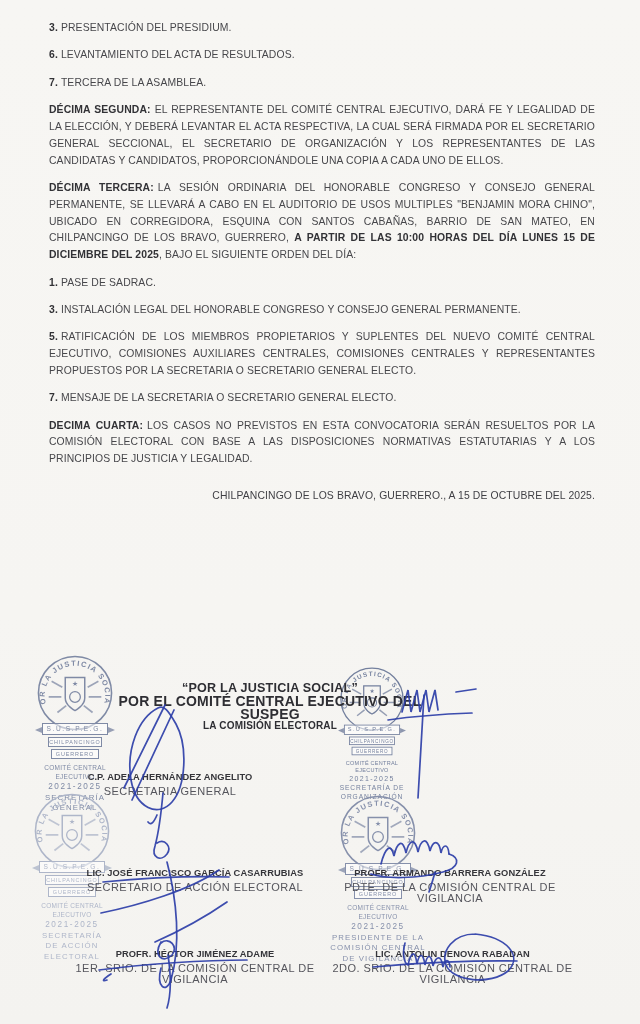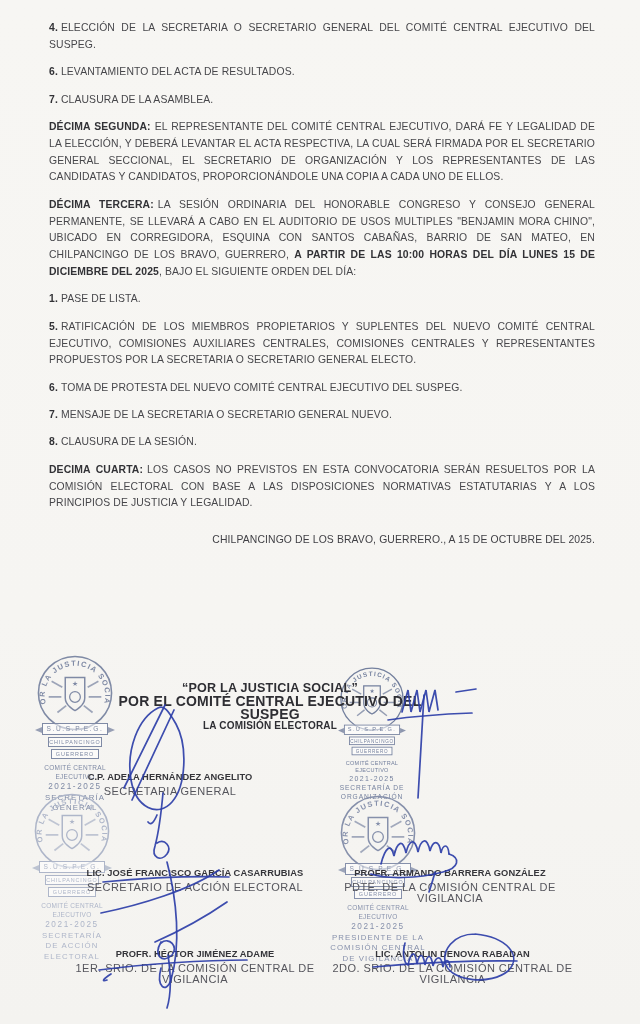--- a/index.html
+++ b/index.html
@@ -64,37 +64,36 @@
   .ink-overlay{position:absolute;left:0;top:0;z-index:4;}
   .ink-overlay path{fill:none;stroke:#2c3ea8;stroke-width:1.7;stroke-linecap:round;opacity:.92;}
 </style>
 </head>
 <body>
 
 <div class="page">
 
   <div class="body-text">
 
-    <p class="just"><b class="num">4.</b><span>ELECCIÓN DE LA SECRETARIA O SECRETARIO GENERAL DEL COMITÉ CENTRAL EJECUTIVO DEL SUSPEG.</span></p>
+    <p><b class="num">3.</b><span>PRESENTACIÓN DEL PRESIDIUM.</span></p>
     <p><b class="num">6.</b><span>LEVANTAMIENTO DEL ACTA DE RESULTADOS.</span></p>
-    <p><b class="num">7.</b><span>CLAUSURA DE LA ASAMBLEA.</span></p>
+    <p><b class="num">7.</b><span>TERCERA DE LA ASAMBLEA.</span></p>
 
     <p class="just" style="">
       <b class="lbl">DÉCIMA SEGUNDA:</b><span>EL REPRESENTANTE DEL COMITÉ CENTRAL EJECUTIVO, DARÁ FE Y LEGALIDAD DE LA ELECCIÓN, Y DEBERÁ LEVANTAR EL ACTA RESPECTIVA, LA CUAL SERÁ FIRMADA POR EL SECRETARIO GENERAL SECCIONAL, EL SECRETARIO DE ORGANIZACIÓN Y LOS REPRESENTANTES DE LAS CANDIDATAS Y CANDIDATOS, PROPORCIONÁNDOLE UNA COPIA A CADA UNO DE ELLOS.</span>
     </p>
 
     <p class="just" style="">
       <b class="lbl">DÉCIMA TERCERA:</b><span>LA SESIÓN ORDINARIA DEL HONORABLE CONGRESO Y CONSEJO GENERAL PERMANENTE, SE LLEVARÁ A CABO EN EL AUDITORIO DE USOS MULTIPLES "BENJAMIN MORA CHINO", UBICADO EN CORREGIDORA, ESQUINA CON SANTOS CABAÑAS, BARRIO DE SAN MATEO, EN CHILPANCINGO DE LOS BRAVO, GUERRERO, </span><span class="bseg">A PARTIR DE LAS 10:00 HORAS DEL DÍA LUNES 15 DE DICIEMBRE DEL 2025</span><span>, BAJO EL SIGUIENTE ORDEN DEL DÍA:</span>
     </p>
 
-    <p><b class="num">1.</b><span>PASE DE LISTA.</span></p>
+    <p><b class="num">1.</b><span>PASE DE SADRAC.</span></p>
+    <p><b class="num">3.</b><span>INSTALACIÓN LEGAL DEL HONORABLE CONGRESO Y CONSEJO GENERAL PERMANENTE.</span></p>
     <p class="just"><b class="num">5.</b><span>RATIFICACIÓN DE LOS MIEMBROS PROPIETARIOS Y SUPLENTES DEL NUEVO COMITÉ CENTRAL EJECUTIVO, COMISIONES AUXILIARES CENTRALES, COMISIONES CENTRALES Y REPRESENTANTES PROPUESTOS POR LA SECRETARIA O SECRETARIO GENERAL ELECTO.</span></p>
-    <p><b class="num">6.</b><span>TOMA DE PROTESTA DEL NUEVO COMITÉ CENTRAL EJECUTIVO DEL SUSPEG.</span></p>
-    <p><b class="num">7.</b><span>MENSAJE DE LA SECRETARIA O SECRETARIO GENERAL NUEVO.</span></p>
-    <p><b class="num">8.</b><span>CLAUSURA DE LA SESIÓN.</span></p>
+    <p><b class="num">7.</b><span>MENSAJE DE LA SECRETARIA O SECRETARIO GENERAL ELECTO.</span></p>
 
     <p class="just">
       <b class="lbl">DECIMA CUARTA:</b><span>LOS CASOS NO PREVISTOS EN ESTA CONVOCATORIA SERÁN RESUELTOS POR LA COMISIÓN ELECTORAL CON BASE A LAS DISPOSICIONES NORMATIVAS ESTATUTARIAS Y A LOS PRINCIPIOS DE JUSTICIA Y LEGALIDAD.</span>
     </p>
 
     <p class="dateline">CHILPANCINGO DE LOS BRAVO, GUERRERO., A 15 DE OCTUBRE DEL 2025.</p>
   </div>
 
   <div class="sig-area">
 

